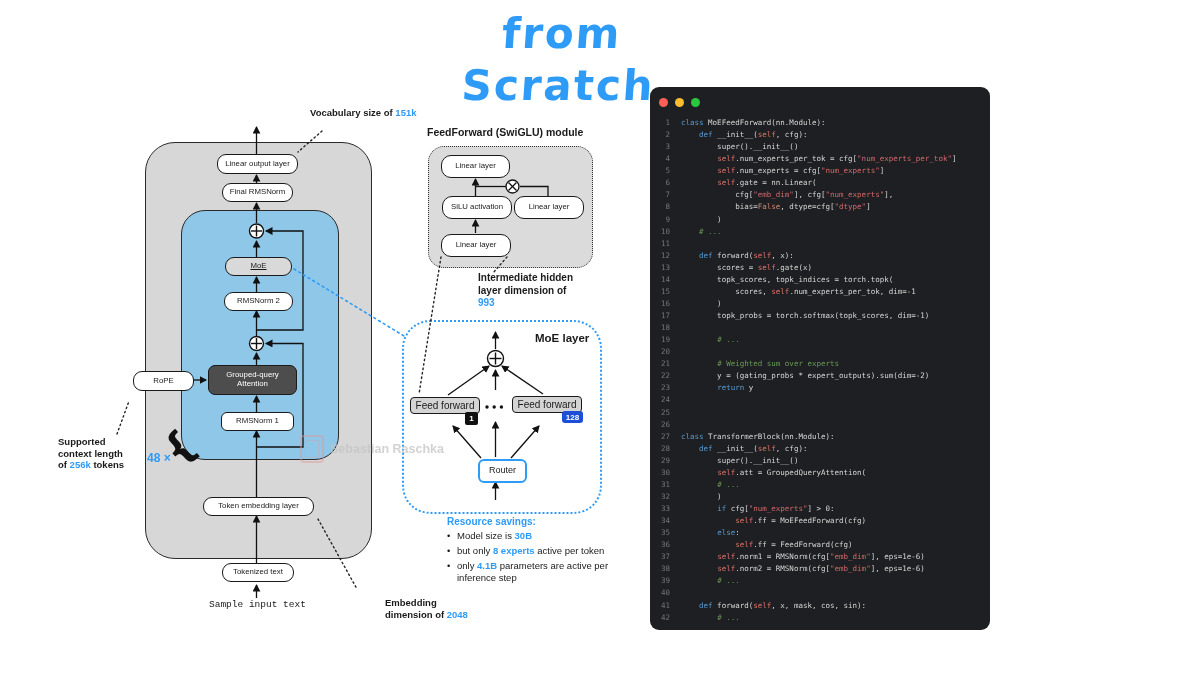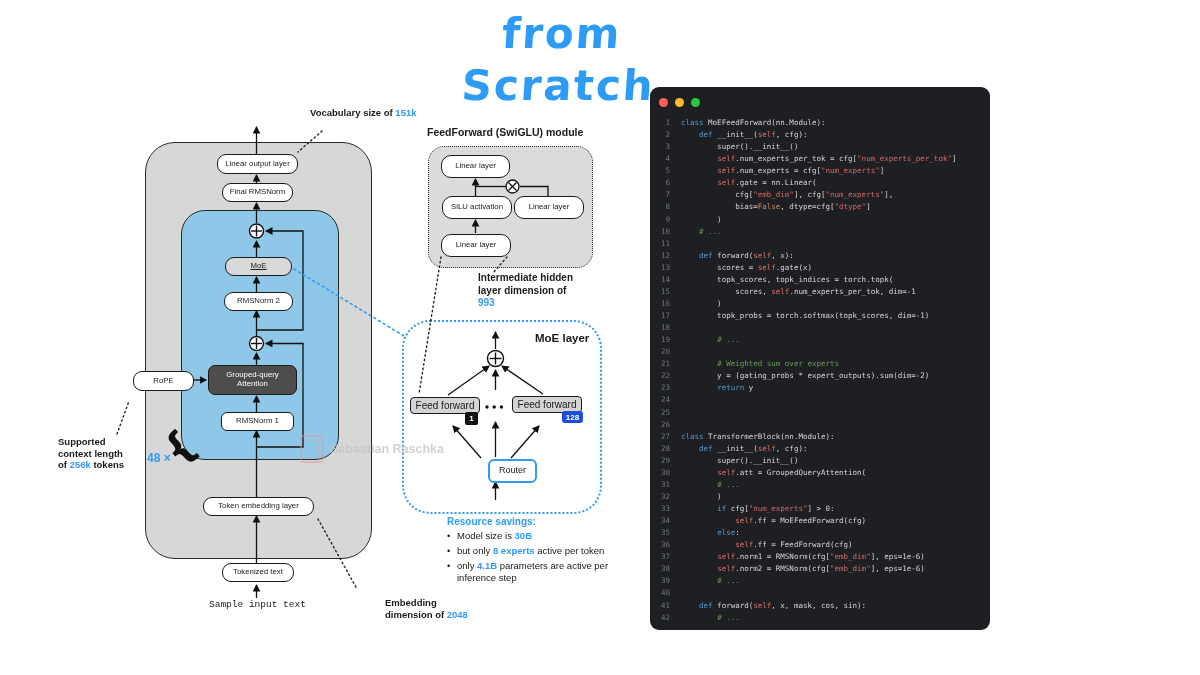--- a/index.html
+++ b/index.html
@@ -219,21 +219,21 @@
 
 <div class="moe-title" style="left:527px;top:332px;margin-left:8px;">MoE layer</div>
 <div class="node small" style="left:410px;top:397px;width:68px;height:15px;">
     <span>Feed forward</span>
   </div>
 <div class="node small" style="left:512px;top:396px;width:68px;height:15px;">
     <span>Feed forward</span>
   </div>
 <div class="badge first" style="left:465px;top:412px;width:13px;height:13px;">1</div>
 <div class="badge last" style="left:562px;top:411px;width:21px;height:12px;">128</div>
-<div class="node router" style="left:488px;top:459px;width:45px;height:20px;">
+<div class="node router" style="left:478px;top:459px;width:45px;height:20px;">
     <span>Router</span>
   </div>
 
 <div class="resource">
   <div class="r-title">Resource savings:</div>
   <div class="r-item">
     <span class="r-dot">•</span>
     <span class="r-text"><span>Model size is </span><span class="hl">30B</span><span></span></span>
   </div>
   <div class="r-item">

